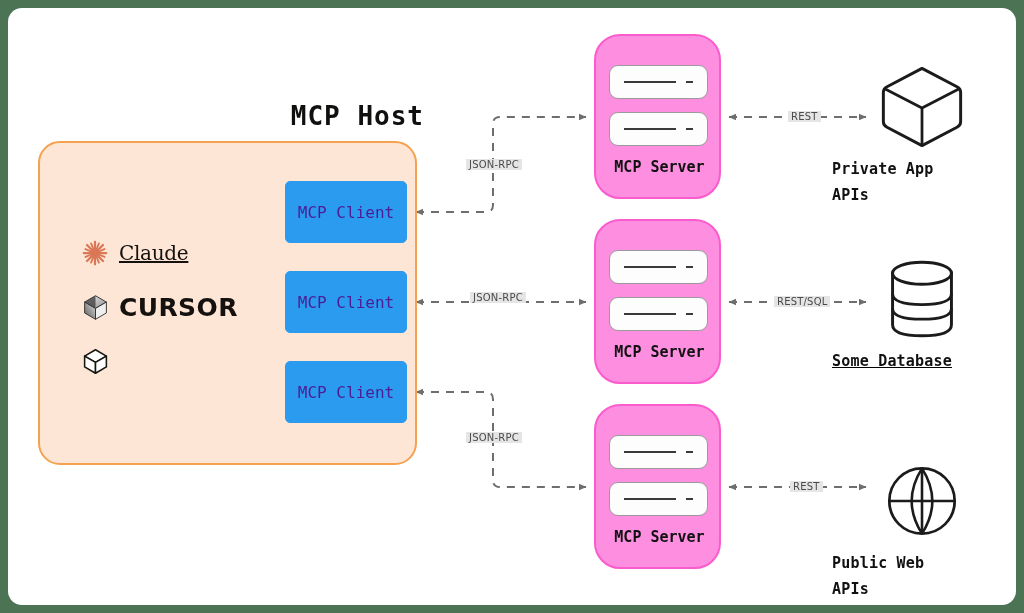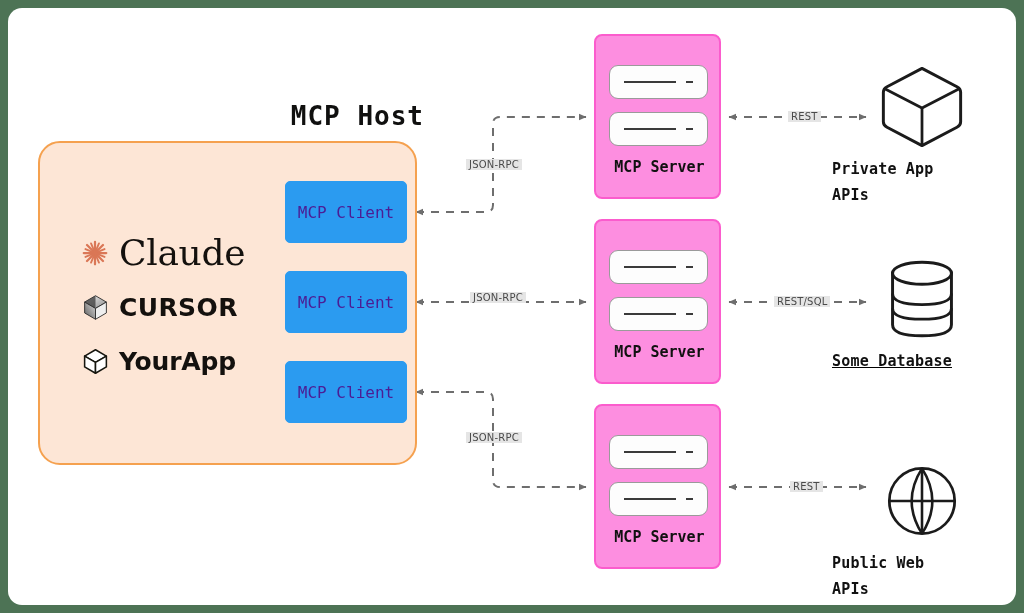--- a/index.html
+++ b/index.html
@@ -76,22 +76,23 @@
     justify-content: center;
   }
   .app-label {
     font-size: 27px;
     color: #14110e;
     white-space: nowrap;
     line-height: 1;
   }
   .app-label.serif {
     font-family: "DejaVu Serif", serif;
-    font-size: 36px;
+    font-size: 20px;
     letter-spacing: -0.3px;
+    text-decoration: underline;
   }
   .app-label.sans-bold {
     font-family: "DejaVu Sans", sans-serif;
     font-weight: bold;
     font-size: 25px;
     letter-spacing: 0.4px;
   }
   .app-label.sans-bold2 {
     font-family: "DejaVu Sans", sans-serif;
     font-weight: bold;
@@ -118,21 +119,21 @@
   #client-1 { left: 285px; top: 271px; }
   #client-2 { left: 285px; top: 361px; }
 
   
   .mcp-server {
     position: absolute;
     width: 127px;
     height: 165px;
     background: #fd8ee0;
     border: 2px solid #fb5ccd;
-    border-radius: 8px;
+    border-radius: 26px;
     box-sizing: border-box;
   }
   #server-0 { left: 594px; top: 34px; }
   #server-1 { left: 594px; top: 219px; }
   #server-2 { left: 594px; top: 404px; }
 
   .rack {
     position: absolute;
     left: 13px;
     width: 99px;
@@ -293,21 +294,20 @@
   <div class="app-row">
     <span class="app-logo">
       <svg viewBox="0 0 32 32" width="29" height="29" aria-hidden="true">
         <g fill="#ffffff" stroke="#16160f" stroke-width="1.7" stroke-linejoin="round">
           <polygon points="16,3 28,10 16,17 4,10"></polygon>
           <polygon points="4,10 16,17 16,29 4,22"></polygon>
           <polygon points="28,10 28,22 16,29 16,17"></polygon>
         </g>
       </svg>
     </span>
-    <span class="app-label sans-bold2">YourApp</span>
   </div>
 </div>
 
 <div class="mcp-client" id="client-0">MCP Client</div>
 <div class="mcp-client" id="client-1">MCP Client</div>
 <div class="mcp-client" id="client-2">MCP Client</div>
 
 <div class="mcp-server" id="server-0">
   <div class="rack r1">
     <span class="rack-line"></span>

